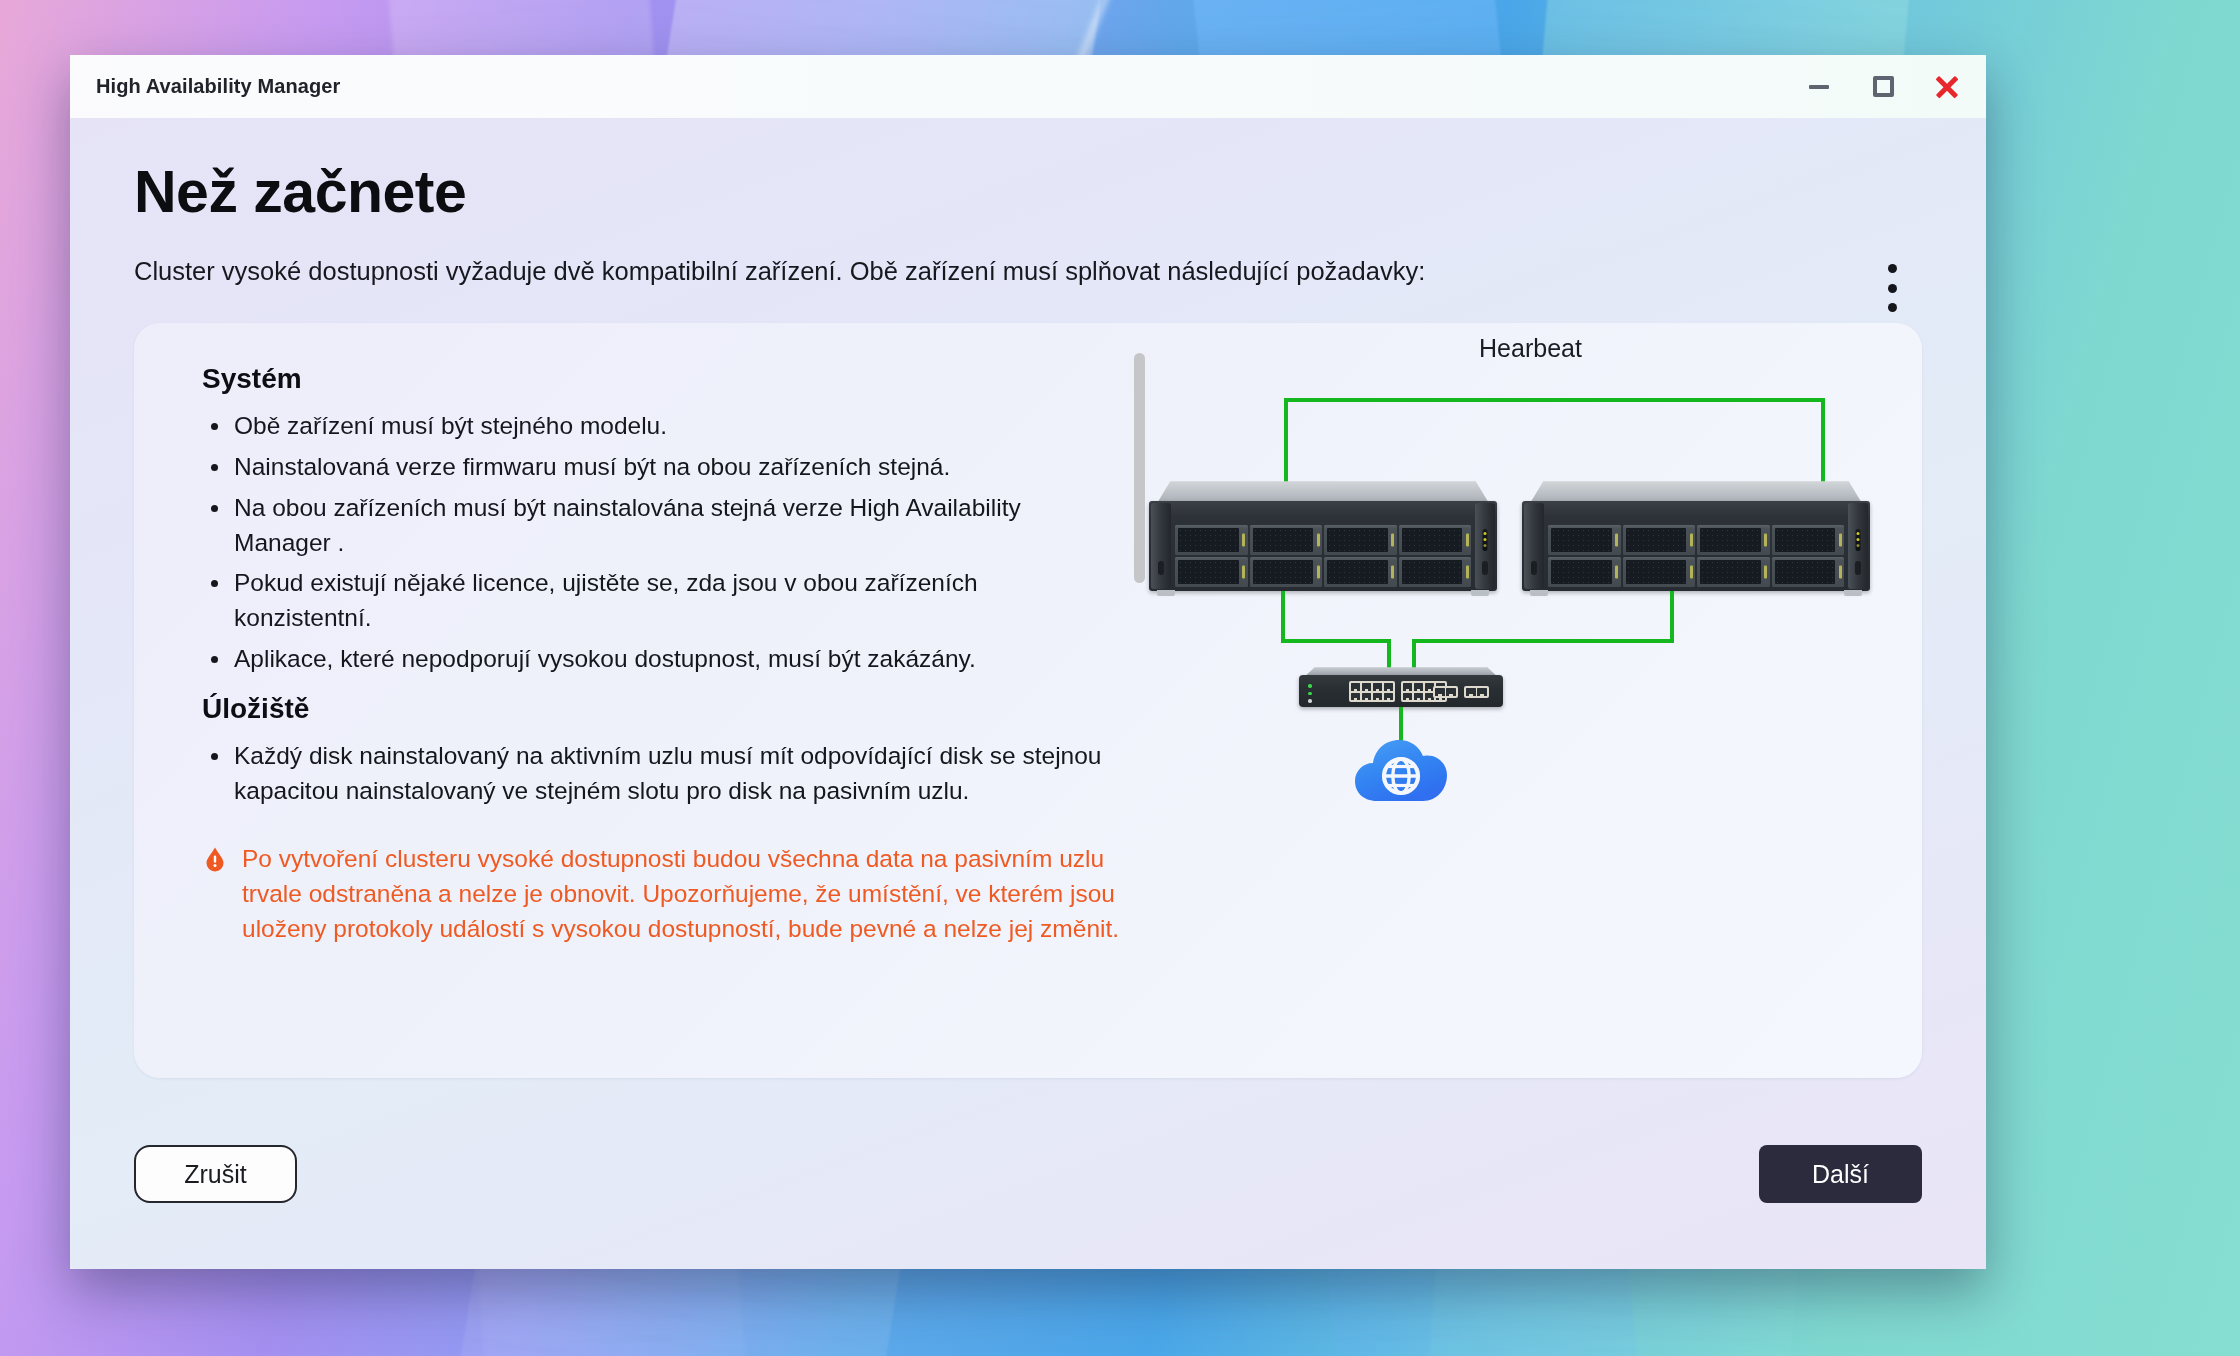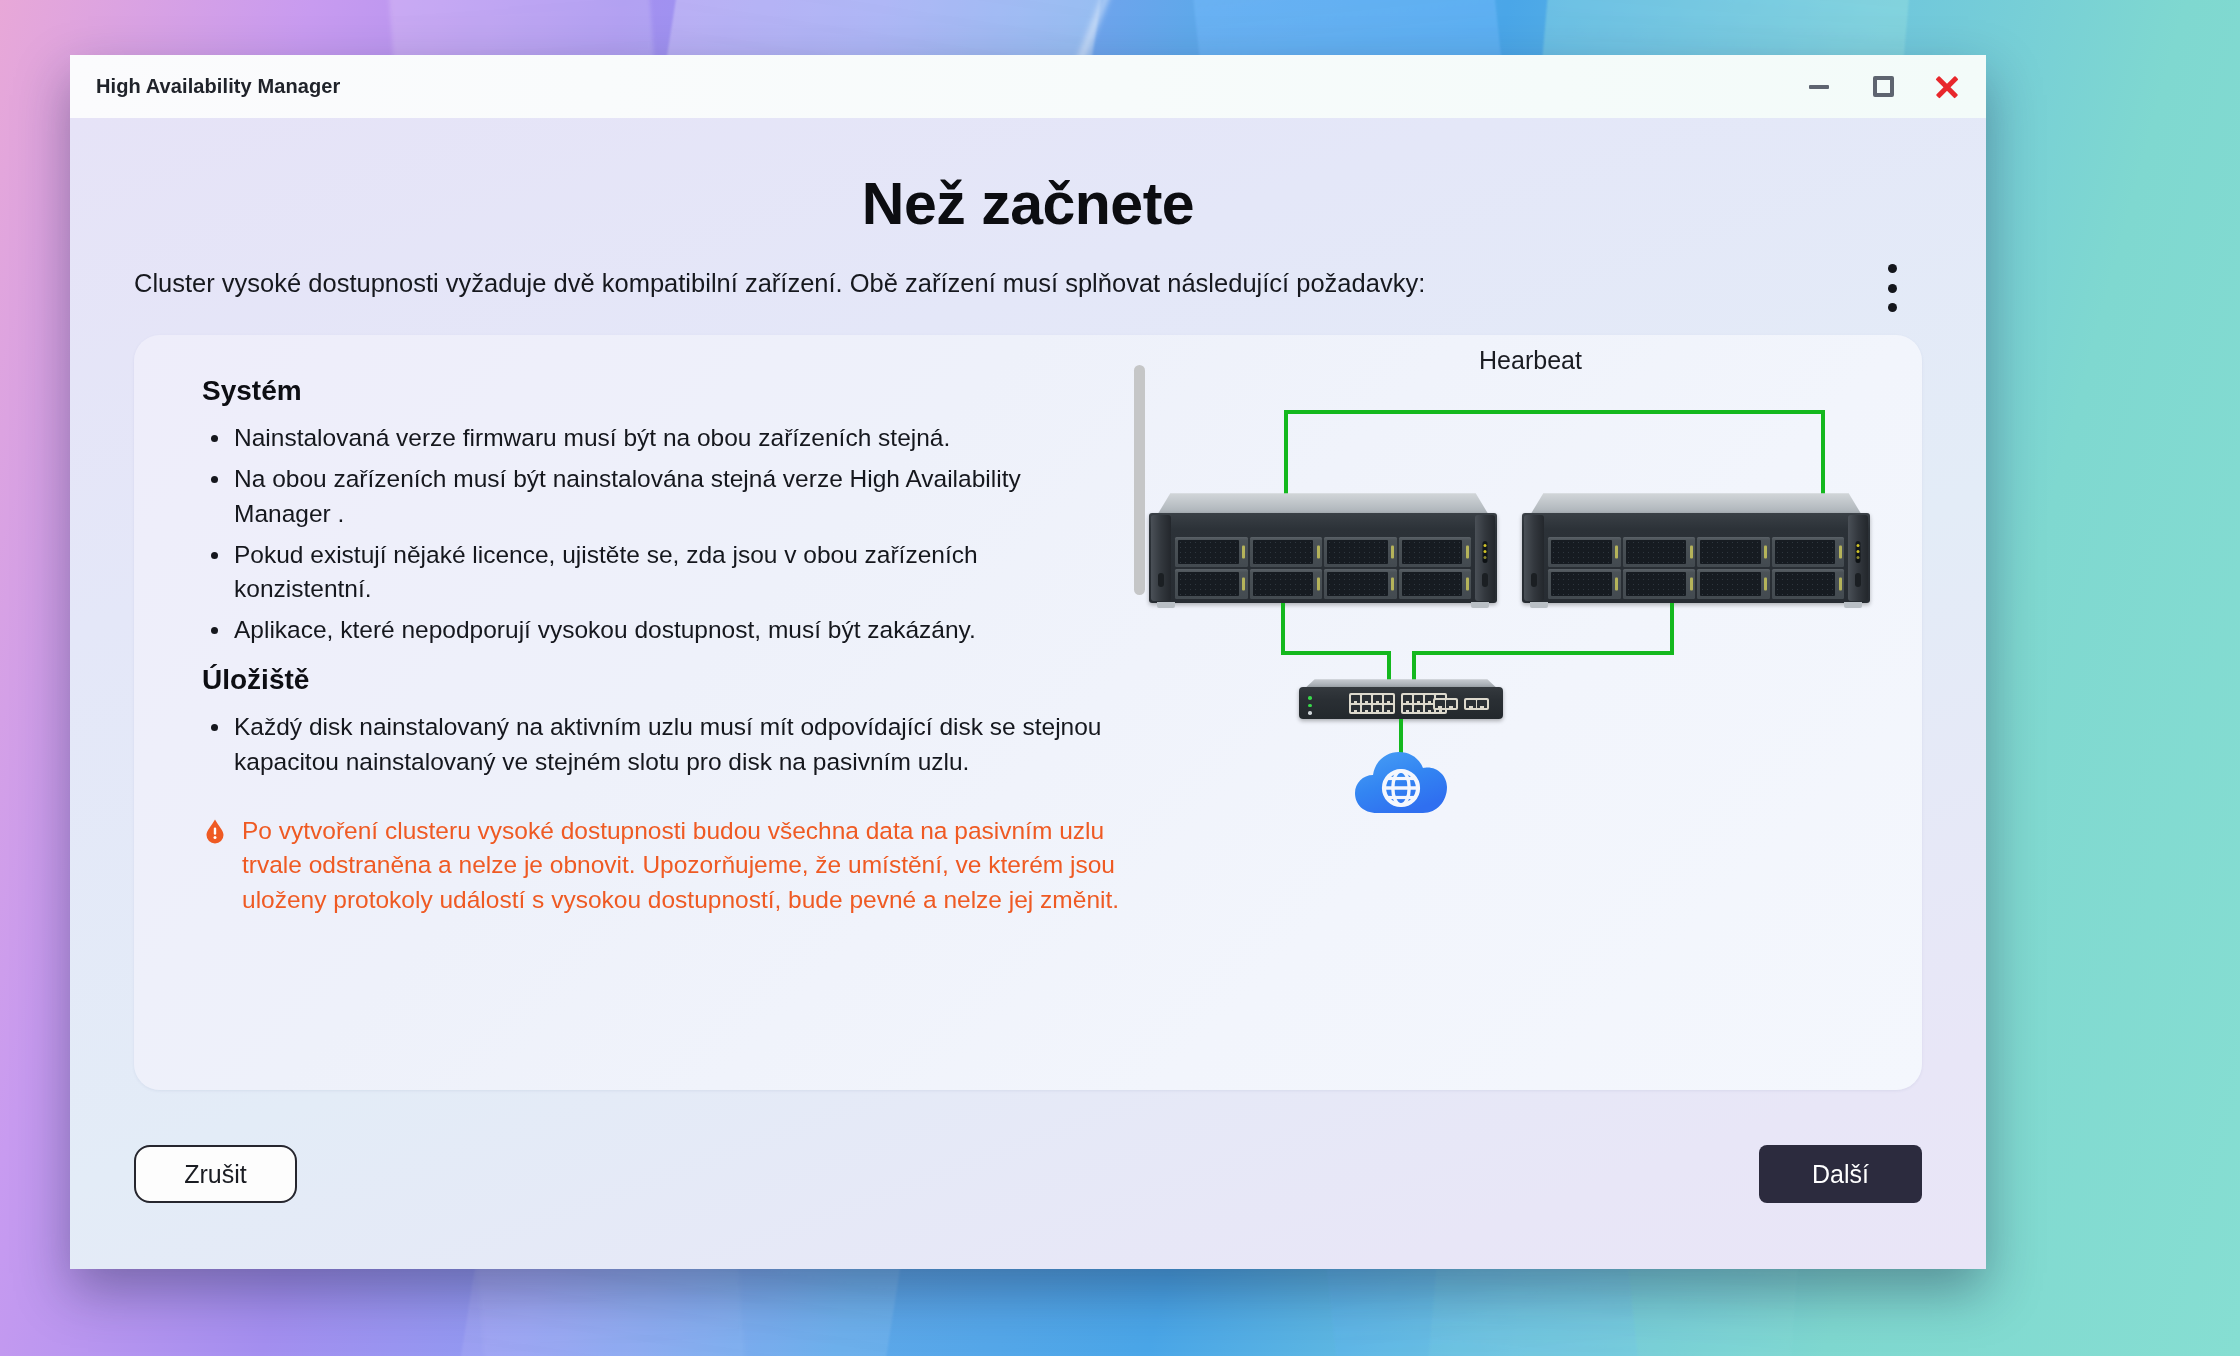--- a/index.html
+++ b/index.html
@@ -151,27 +151,26 @@
   }
   #kebab-menu span {
     width: 9px; height: 9px;
     border-radius: 50%;
     background: #14161c;
     display: block;
   }
 
   
   #page-title {
-    padding-top: 56px;
+    padding-top: 44px;
     font-size: 59px;
     font-weight: bold;
     color: #0c0d11;
     letter-spacing: -0.5px;
     line-height: 1.05;
-    text-align: center;
   }
   #page-subtitle {
     margin-top: 30px;
     font-size: 25.5px;
     color: #16181e;
     line-height: 1.35;
   }
 
   
   #content-card {
@@ -523,20 +522,21 @@
 
       <h1 id="page-title">Než začnete</h1>
       <p id="page-subtitle">Cluster vysoké dostupnosti vyžaduje dvě kompatibilní zařízení. Obě zařízení musí splňovat následující požadavky:</p>
 
       <div id="content-card">
 
         <div id="requirements">
 
           <div class="section-heading">Systém</div>
           <ul class="req-list">
+            <li>Obě zařízení musí být stejného modelu.</li>
             <li>Nainstalovaná verze firmwaru musí být na obou zařízeních stejná.</li>
             <li>Na obou zařízeních musí být nainstalována stejná verze High Availability Manager .</li>
             <li>Pokud existují nějaké licence, ujistěte se, zda jsou v obou zařízeních konzistentní.</li>
             <li>Aplikace, které nepodporují vysokou dostupnost, musí být zakázány.</li>
           </ul>
 
           <div class="section-heading second">Úložiště</div>
           <ul class="req-list">
             <li>Každý disk nainstalovaný na aktivním uzlu musí mít odpovídající disk se stejnou kapacitou nainstalovaný ve stejném slotu pro disk na pasivním uzlu.</li>
           </ul>

